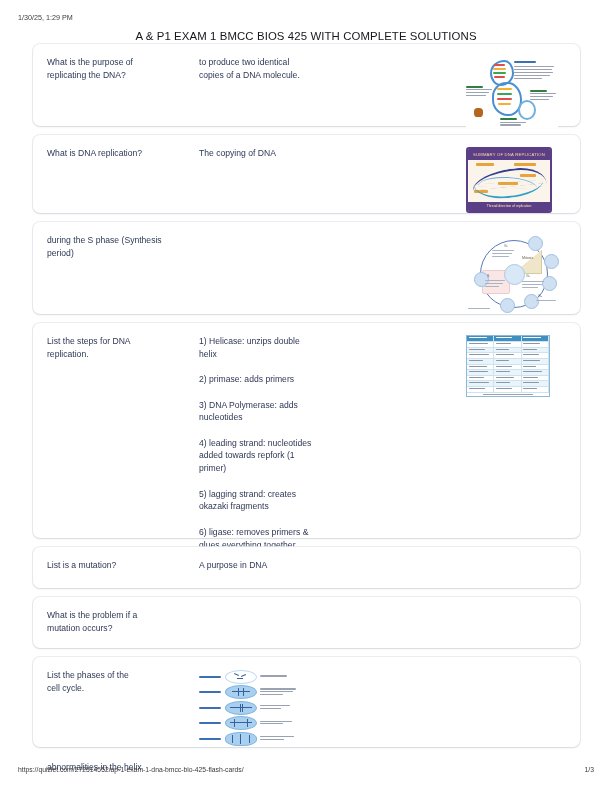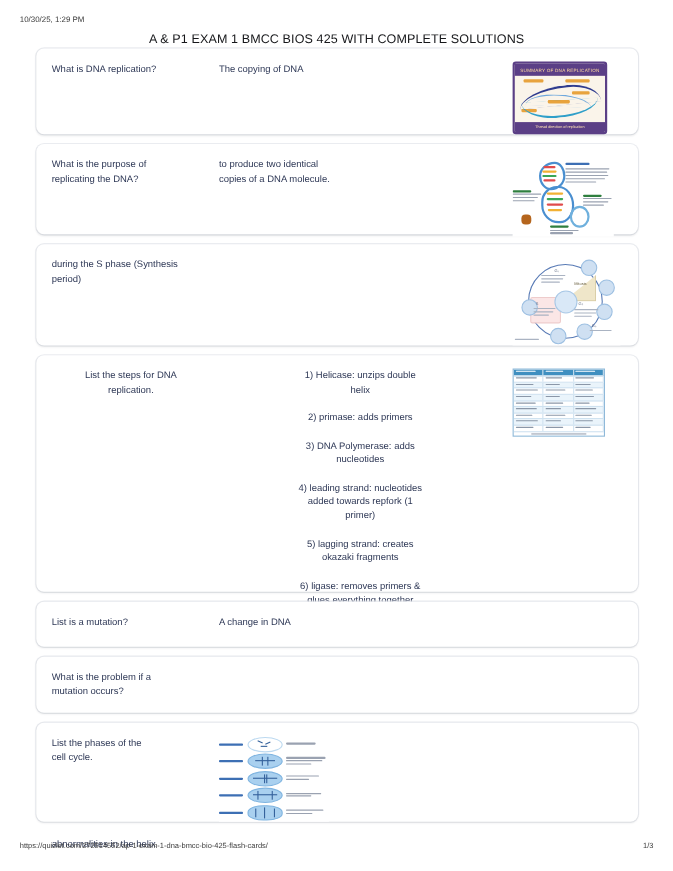--- a/index.html
+++ b/index.html
@@ -233,26 +233,80 @@
     font-size: 6.8px;
     color: #3b3b3b;
   }
   .print-footer .pf-url { position:absolute; left:18px; top:0; white-space:nowrap; }
   .print-footer .pf-page { position:absolute; right:18px; top:0; white-space:nowrap; }
 </style>
 </head>
 <body>
 
 <div class="print-header">
-  <span class="ph-date">10/30/25, 1:29 PM</span>
+  <span class="ph-date">1/30/25, 1:29 PM</span>
 </div>
 
 <div class="page-title">A &amp; P1 EXAM 1 BMCC BIOS 425 WITH COMPLETE SOLUTIONS</div>
 
 <div class="cards">
+
+  <div class="card" style="height:82px;">
+    <div class="col-term">
+      <div class="term-text">What is the purpose of
+replicating the DNA?</div>
+    </div>
+    <div class="col-def">
+      <div class="def-text">to produce two identical
+copies of a DNA molecule.</div>
+    </div>
+    <div class="col-img">
+      <div class="thumb thumb-helix">
+        <div class="txtblock">
+          <i class="t"></i>
+            <i style="width:100%"></i>
+            <i style="width:96%"></i>
+            <i style="width:98%"></i>
+            <i style="width:90%"></i>
+            <i style="width:70%"></i>
+        </div>
+        <div class="note" style="left:0px; top:30px;">
+          <i class="t"></i>
+            <i style="width:100%"></i>
+            <i style="width:90%"></i>
+            <i style="width:75%"></i>
+        </div>
+        <div class="note" style="right:2px; top:34px;">
+          <i class="t"></i>
+            <i style="width:100%"></i>
+            <i style="width:88%"></i>
+            <i style="width:72%"></i>
+        </div>
+        <div class="note" style="left:34px; bottom:1px;">
+          <i class="t"></i>
+            <i style="width:100%"></i>
+            <i style="width:80%"></i>
+        </div>
+
+        <div class="hx" style="left:24px; top:4px; width:20px; height:22px; border:2px solid #4a8fd0; border-radius:60% 40% 55% 45% / 50%;"></div>
+        <span class="rung" style="left:28px; top:8px;  width:11px; background:#e04b4b;"></span>
+        <span class="rung" style="left:27px; top:12px; width:13px; background:#f2b134;"></span>
+        <span class="rung" style="left:27px; top:16px; width:13px; background:#3aa655;"></span>
+        <span class="rung" style="left:28px; top:20px; width:11px; background:#e04b4b;"></span>
+
+        <div class="hx" style="left:26px; top:26px; width:26px; height:30px; border:2px solid #4a8fd0; border-radius:50% 50% 45% 55% / 45% 55% 50% 50%;"></div>
+        <span class="rung" style="left:31px; top:32px; width:15px; background:#f2b134;"></span>
+        <span class="rung" style="left:31px; top:37px; width:15px; background:#3aa655;"></span>
+        <span class="rung" style="left:31px; top:42px; width:15px; background:#e04b4b;"></span>
+        <span class="rung" style="left:32px; top:47px; width:13px; background:#f2b134;"></span>
+        <div class="hx" style="left:52px; top:44px; width:14px; height:16px; border:2px solid #6fb0dd; border-radius:50%;"></div>
+        <div class="hx" style="left:8px; top:52px; width:9px; height:9px; background:#b5651d; border-radius:40%;"></div>
+      </div>
+    </div>
+  </div>
 
   <div class="card" style="height:78px;">
     <div class="col-term">
       <div class="term-text">What is DNA replication?</div>
     </div>
     <div class="col-def">
       <div class="def-text">The copying of DNA</div>
     </div>
     <div class="col-img">
       <div class="thumb thumb-dnasummary">
@@ -261,74 +315,20 @@
           <span class="lbl" style="left:8px; top:3px; width:18px;"></span>
           <span class="lbl" style="left:46px; top:3px; width:22px;"></span>
           <span class="lbl" style="left:30px; top:22px; width:20px;"></span>
           <span class="lbl" style="left:52px; top:14px; width:16px;"></span>
           <span class="lbl" style="left:6px; top:30px; width:14px;"></span>
         </div>
         <div class="strandA"></div>
         <div class="strandB"></div>
         <div class="strandC"></div>
         <div class="foot">Thread direction of replication</div>
-      </div>
-    </div>
-  </div>
-
-  <div class="card" style="height:82px;">
-    <div class="col-term">
-      <div class="term-text">What is the purpose of
-replicating the DNA?</div>
-    </div>
-    <div class="col-def">
-      <div class="def-text">to produce two identical
-copies of a DNA molecule.</div>
-    </div>
-    <div class="col-img">
-      <div class="thumb thumb-helix">
-        <div class="txtblock">
-          <i class="t"></i>
-            <i style="width:100%"></i>
-            <i style="width:96%"></i>
-            <i style="width:98%"></i>
-            <i style="width:90%"></i>
-            <i style="width:70%"></i>
-        </div>
-        <div class="note" style="left:0px; top:30px;">
-          <i class="t"></i>
-            <i style="width:100%"></i>
-            <i style="width:90%"></i>
-            <i style="width:75%"></i>
-        </div>
-        <div class="note" style="right:2px; top:34px;">
-          <i class="t"></i>
-            <i style="width:100%"></i>
-            <i style="width:88%"></i>
-            <i style="width:72%"></i>
-        </div>
-        <div class="note" style="left:34px; bottom:1px;">
-          <i class="t"></i>
-            <i style="width:100%"></i>
-            <i style="width:80%"></i>
-        </div>
-
-        <div class="hx" style="left:24px; top:4px; width:20px; height:22px; border:2px solid #4a8fd0; border-radius:60% 40% 55% 45% / 50%;"></div>
-        <span class="rung" style="left:28px; top:8px;  width:11px; background:#e04b4b;"></span>
-        <span class="rung" style="left:27px; top:12px; width:13px; background:#f2b134;"></span>
-        <span class="rung" style="left:27px; top:16px; width:13px; background:#3aa655;"></span>
-        <span class="rung" style="left:28px; top:20px; width:11px; background:#e04b4b;"></span>
-
-        <div class="hx" style="left:26px; top:26px; width:26px; height:30px; border:2px solid #4a8fd0; border-radius:50% 50% 45% 55% / 45% 55% 50% 50%;"></div>
-        <span class="rung" style="left:31px; top:32px; width:15px; background:#f2b134;"></span>
-        <span class="rung" style="left:31px; top:37px; width:15px; background:#3aa655;"></span>
-        <span class="rung" style="left:31px; top:42px; width:15px; background:#e04b4b;"></span>
-        <span class="rung" style="left:32px; top:47px; width:13px; background:#f2b134;"></span>
-        <div class="hx" style="left:52px; top:44px; width:14px; height:16px; border:2px solid #6fb0dd; border-radius:50%;"></div>
-        <div class="hx" style="left:8px; top:52px; width:9px; height:9px; background:#b5651d; border-radius:40%;"></div>
       </div>
     </div>
   </div>
 
   <div class="card" style="height:92px;">
     <div class="col-def">
       <div class="def-text">during the S phase (Synthesis
 period)</div>
     </div>
     <div class="col-img">
@@ -356,21 +356,21 @@
         <span class="ln" style="left:19px; top:52px; width:14px;"></span>
         <span class="ln" style="left:56px; top:47px; width:22px;"></span>
         <span class="ln" style="left:56px; top:50px; width:20px;"></span>
         <span class="ln" style="left:56px; top:53px; width:16px;"></span>
         <span class="ln" style="left:70px; top:66px; width:20px;"></span>
         <span class="ln" style="left:2px; top:74px; width:22px;"></span>
       </div>
     </div>
   </div>
 
-  <div class="card" style="height:215px;text-align:center;">
+  <div class="card" style="height:215px;">
     <div class="col-term">
       <div class="term-text">List the steps for DNA
 replication.</div>
     </div>
     <div class="col-def">
       <div class="def-text">1) Helicase: unzips double
 helix
 
 2) primase: adds primers
 
@@ -504,21 +504,21 @@
           </div>
       </div>
     </div>
   </div>
 
   <div class="card" style="height:41px;">
     <div class="col-term">
       <div class="term-text">List is a mutation?</div>
     </div>
     <div class="col-def">
-      <div class="def-text">A change in DNA</div>
+      <div class="def-text">A purpose in DNA</div>
     </div>
     <div class="col-img"></div>
   </div>
 
   <div class="card" style="height:51px;flex-direction:column;">
     <div class="col-term">
       <div class="term-text">What is the problem if a
 mutation occurs?</div>
     </div>
     <div class="col-def">

